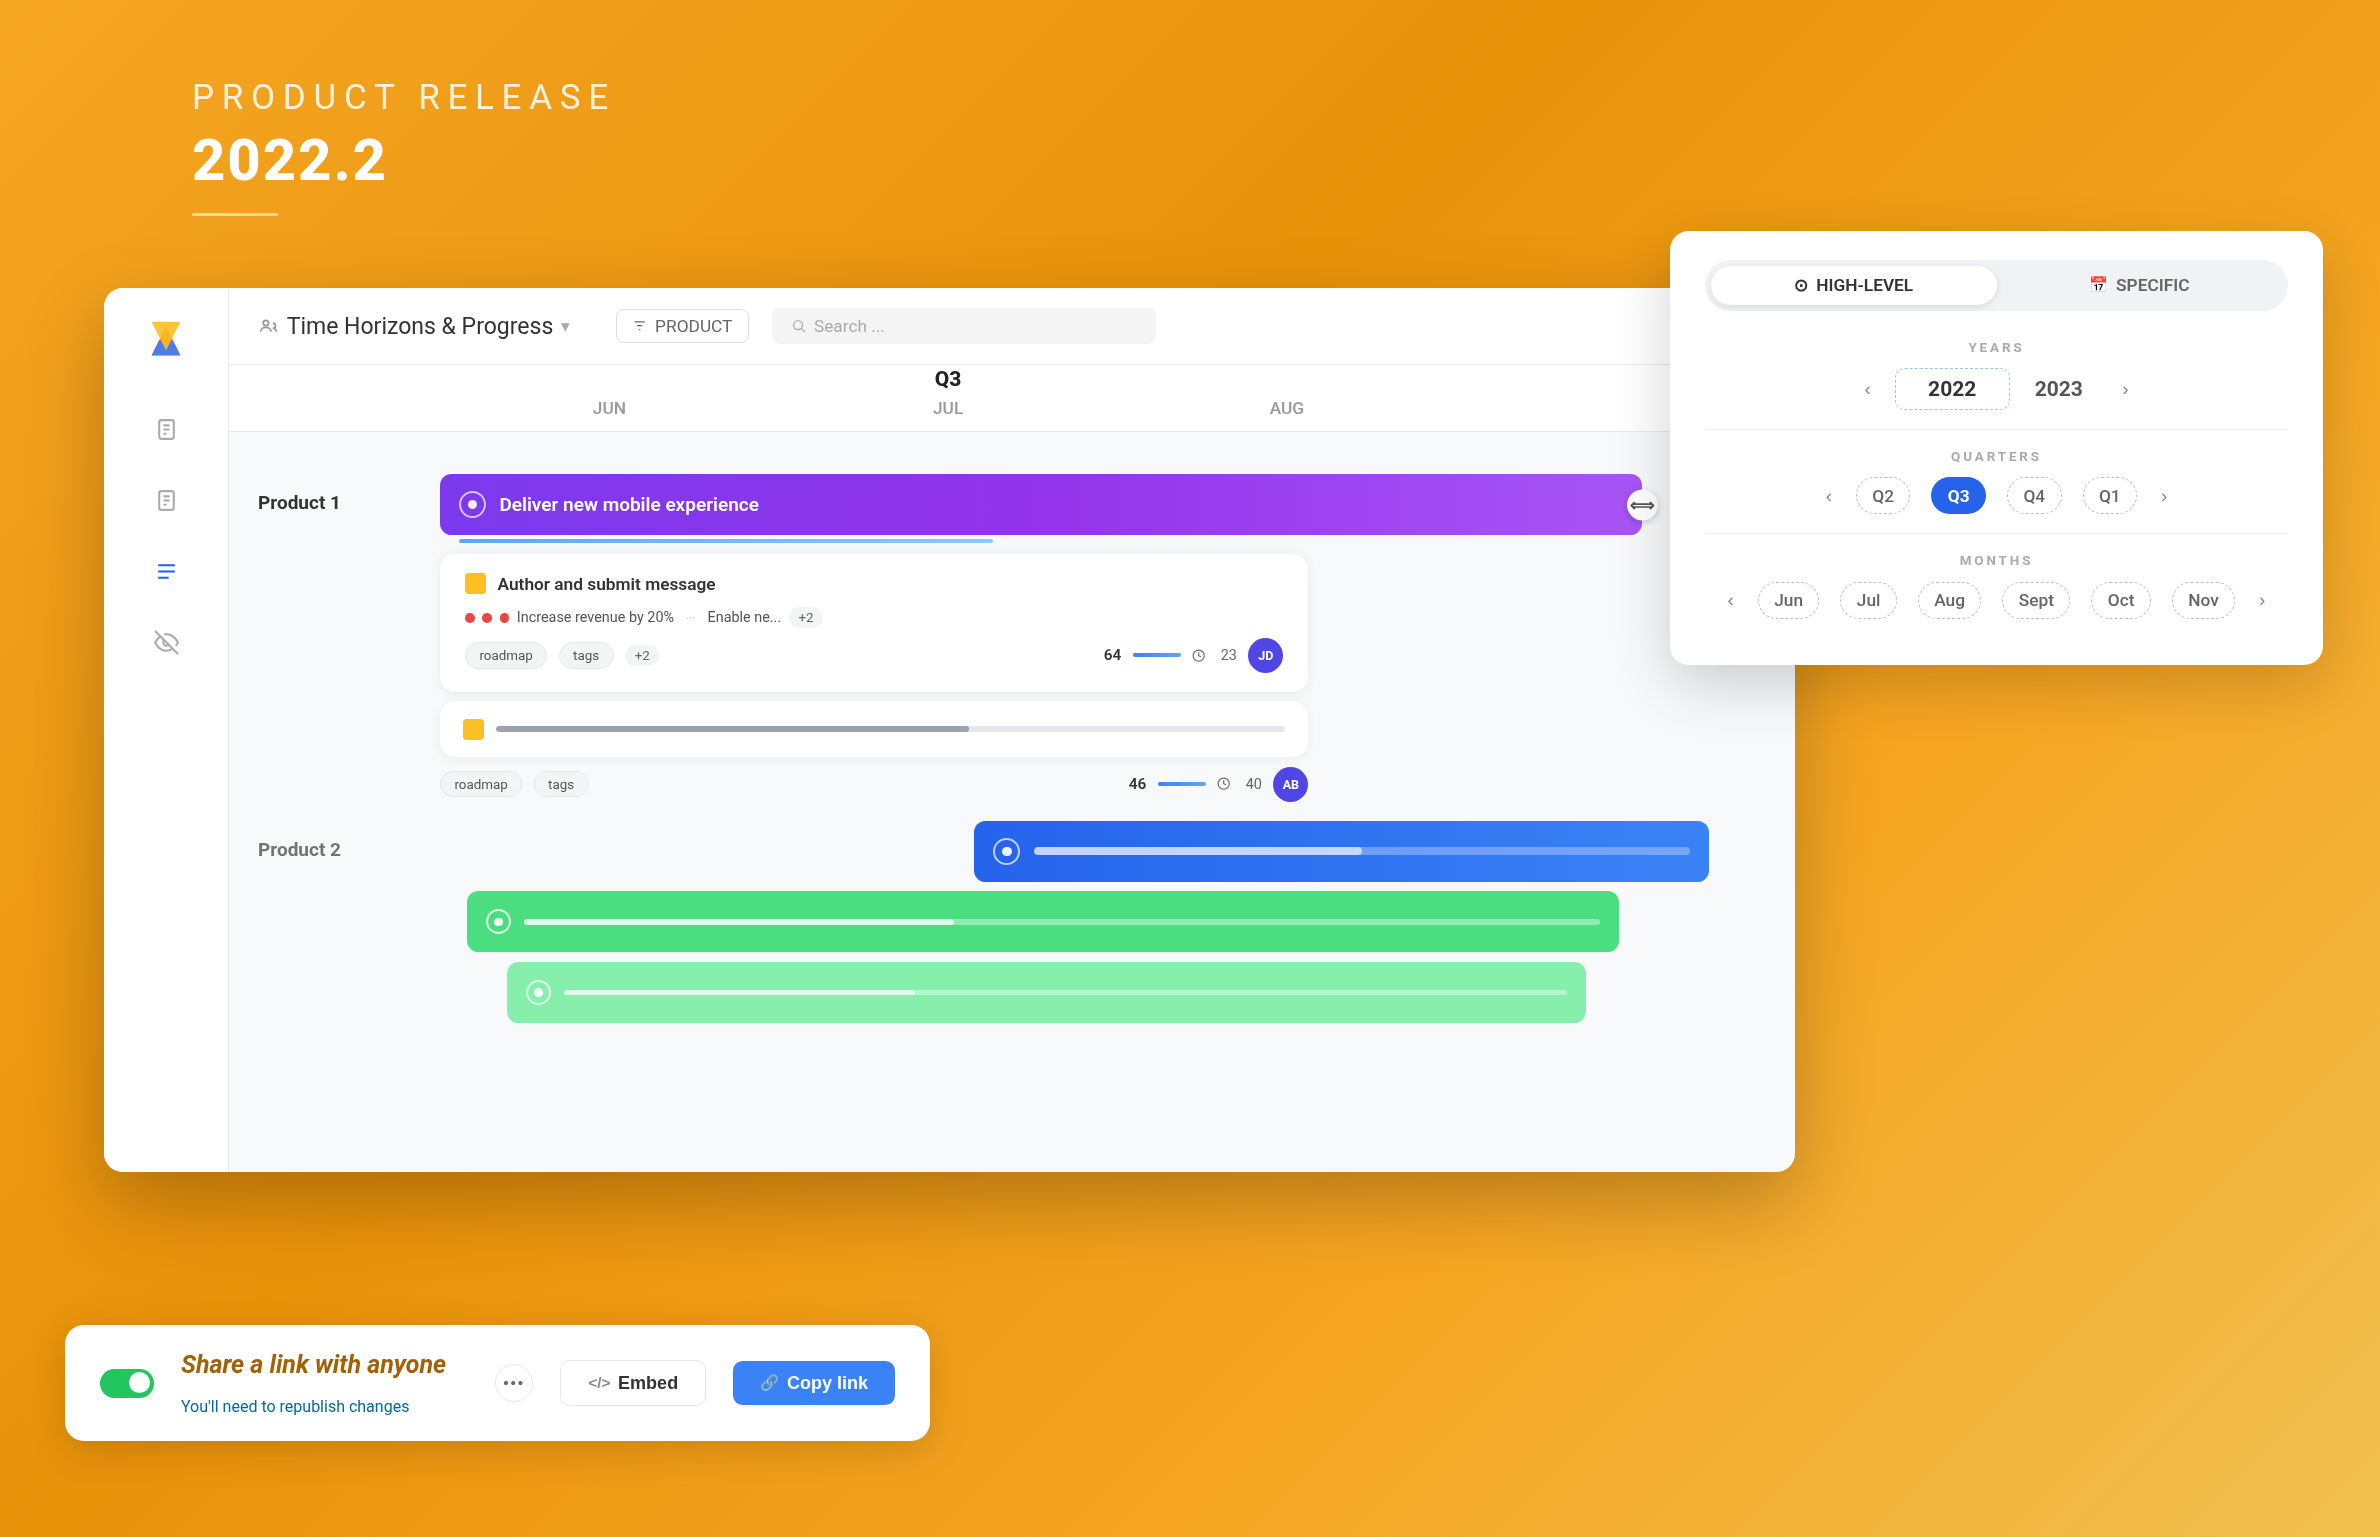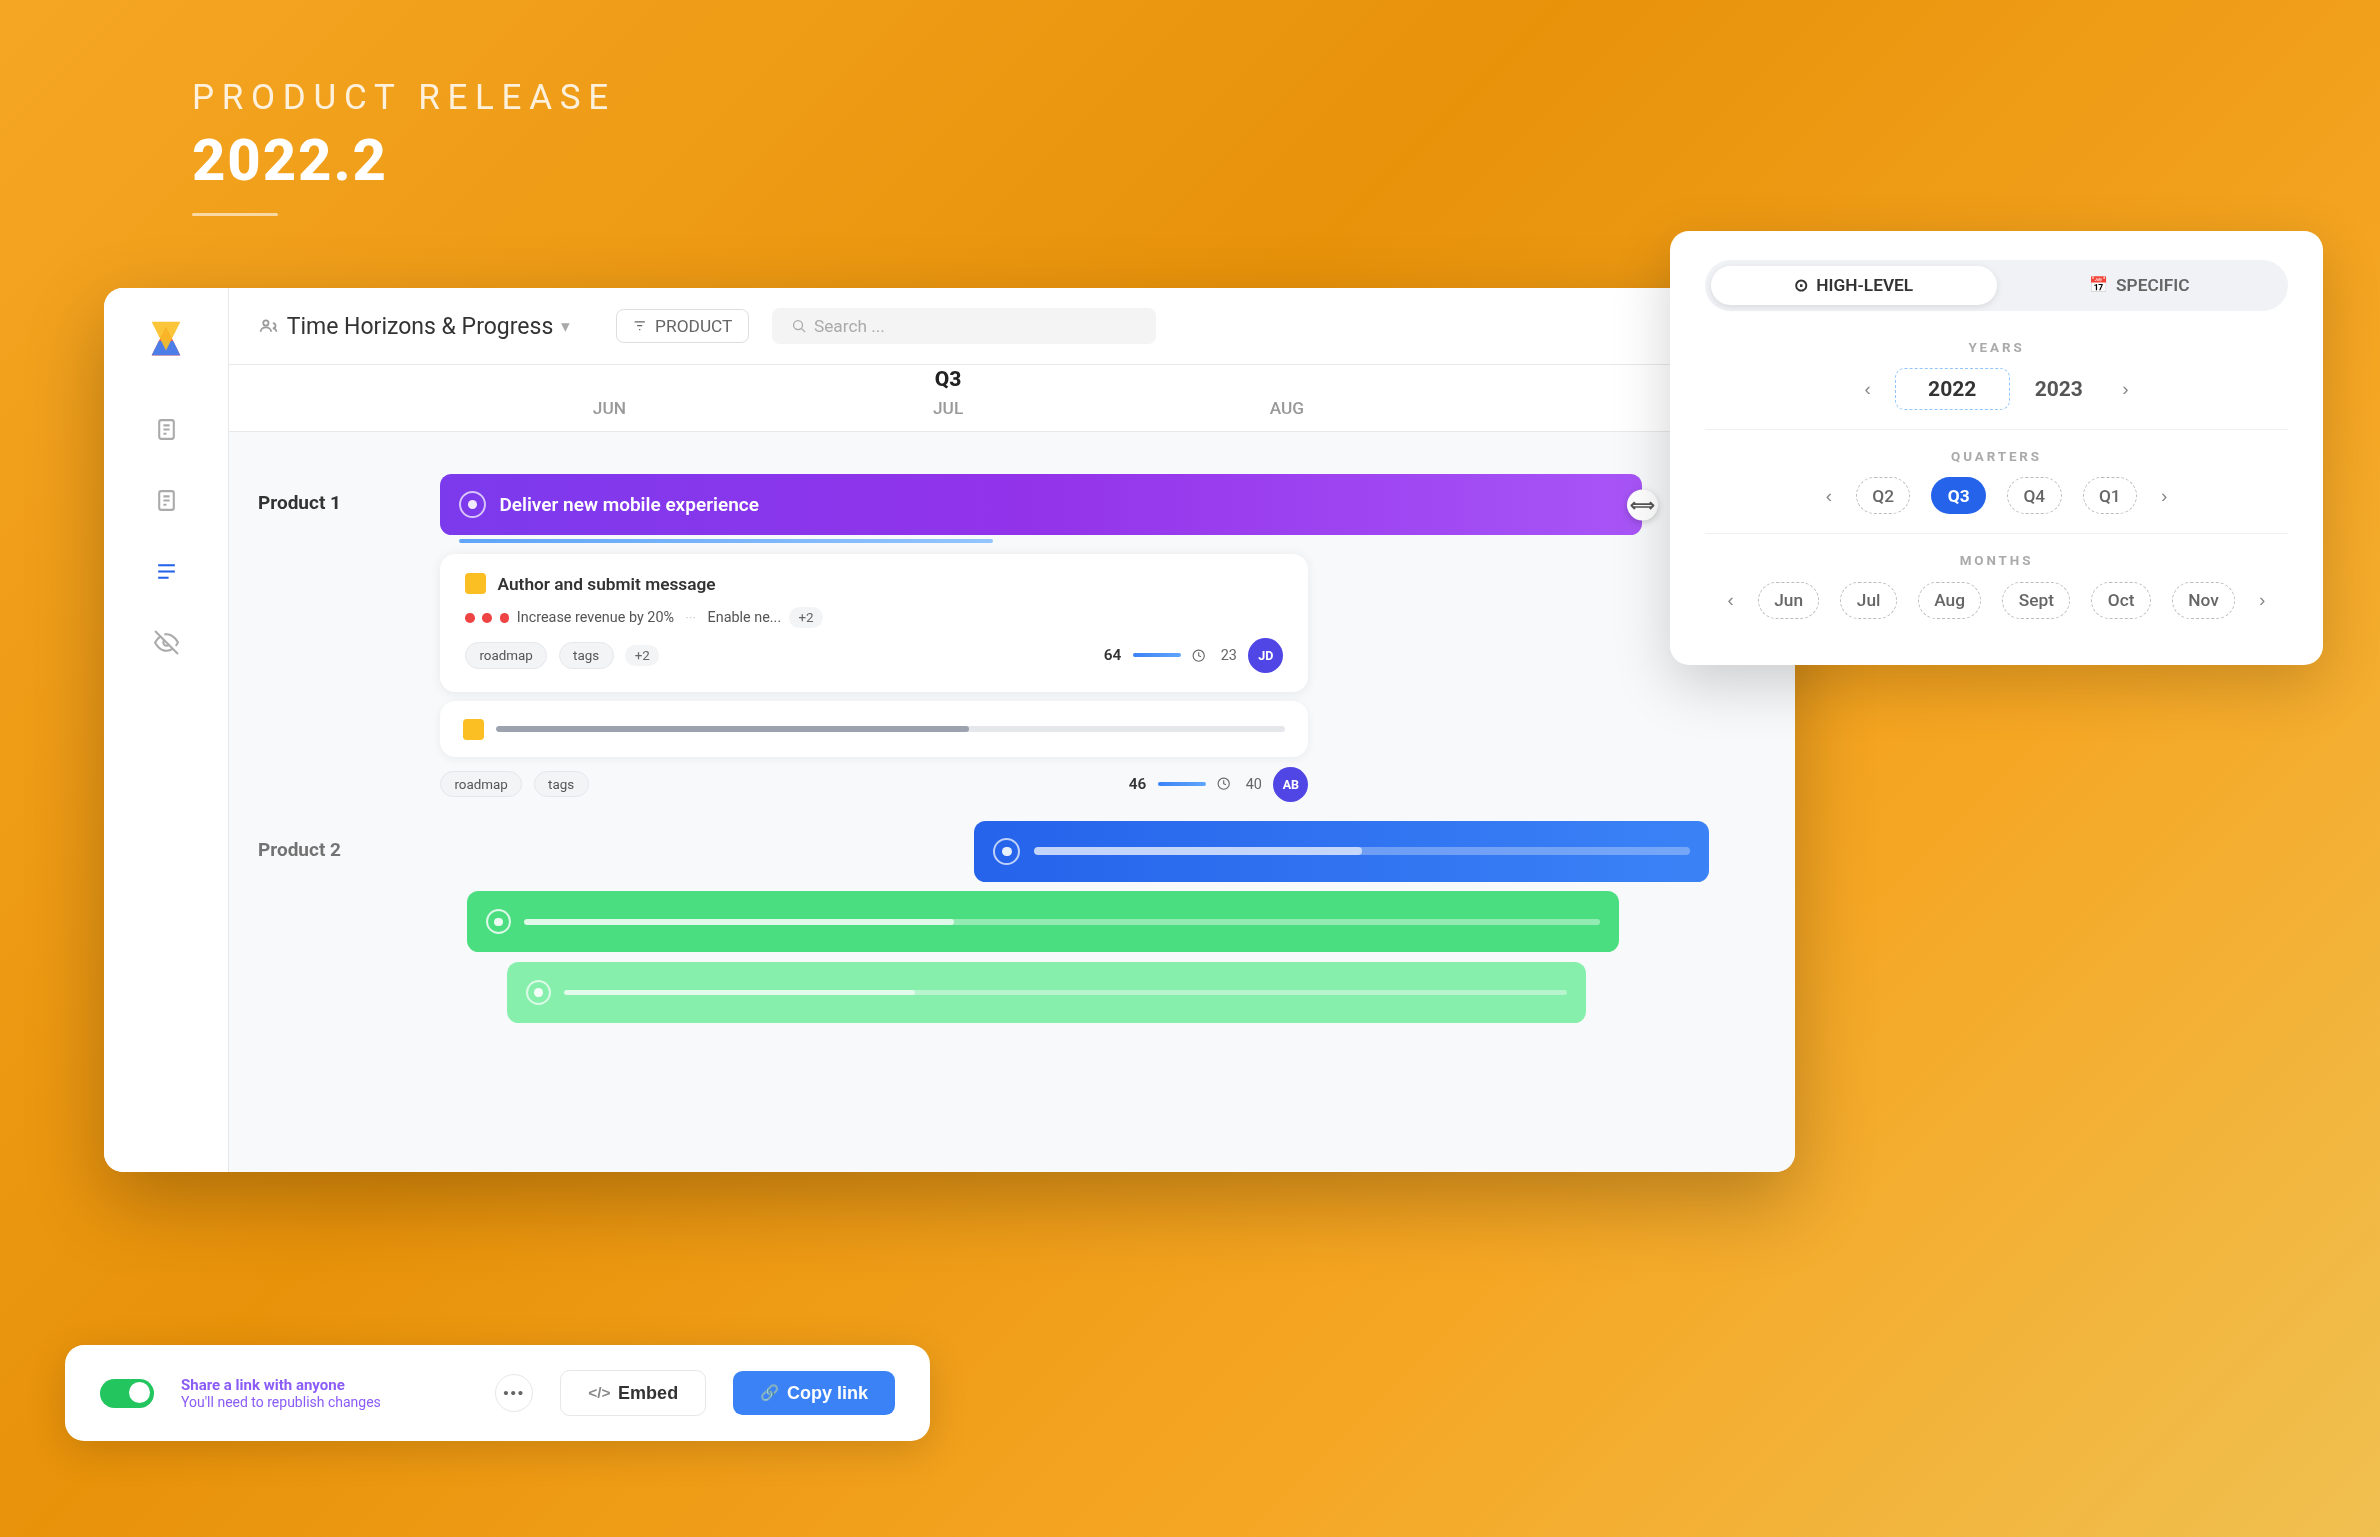--- a/index.html
+++ b/index.html
@@ -309,28 +309,29 @@
       top: 3.8px;
       width: 21px;
       height: 21px;
       background: #fff;
       border-radius: 50%;
     }
     .share-text-block {
       flex: 1;
     }
     .share-title {
-      font-size: 15px;
+      font-size: 25px;
       font-weight: 700;
-      color: #8b5cf6;
+      color: #a16207;
+      font-style: italic;
     }
     .share-subtitle {
-      font-size: 14px;
-      color: #8b5cf6;
-      margin-top: 0;
+      font-size: 16px;
+      color: #0369a1;
+      margin-top: 18px;
     }
     .share-more-btn {
       width: 38px;
       height: 38px;
       border-radius: 50%;
       border: 1px solid #e5e7eb;
       background: #fff;
       cursor: pointer;
       display: flex;
       align-items: center;

